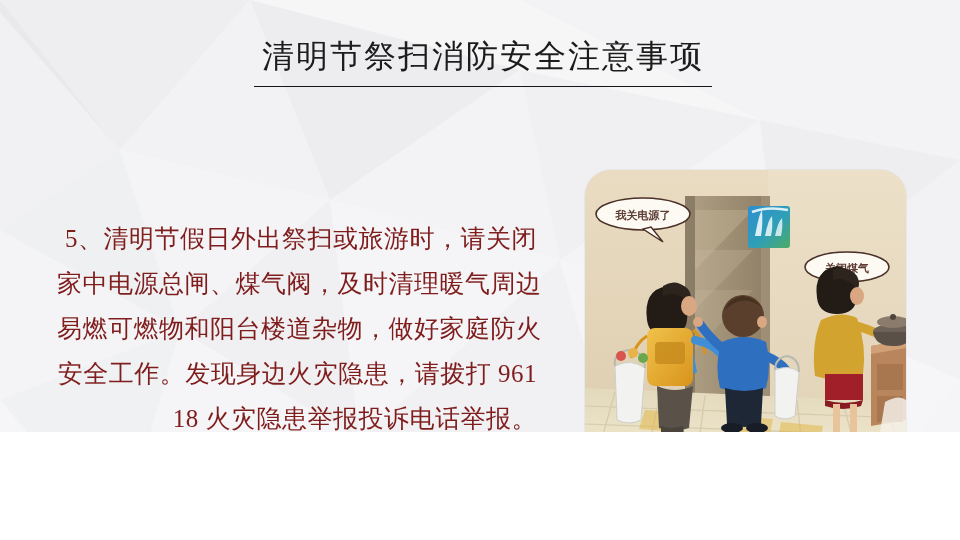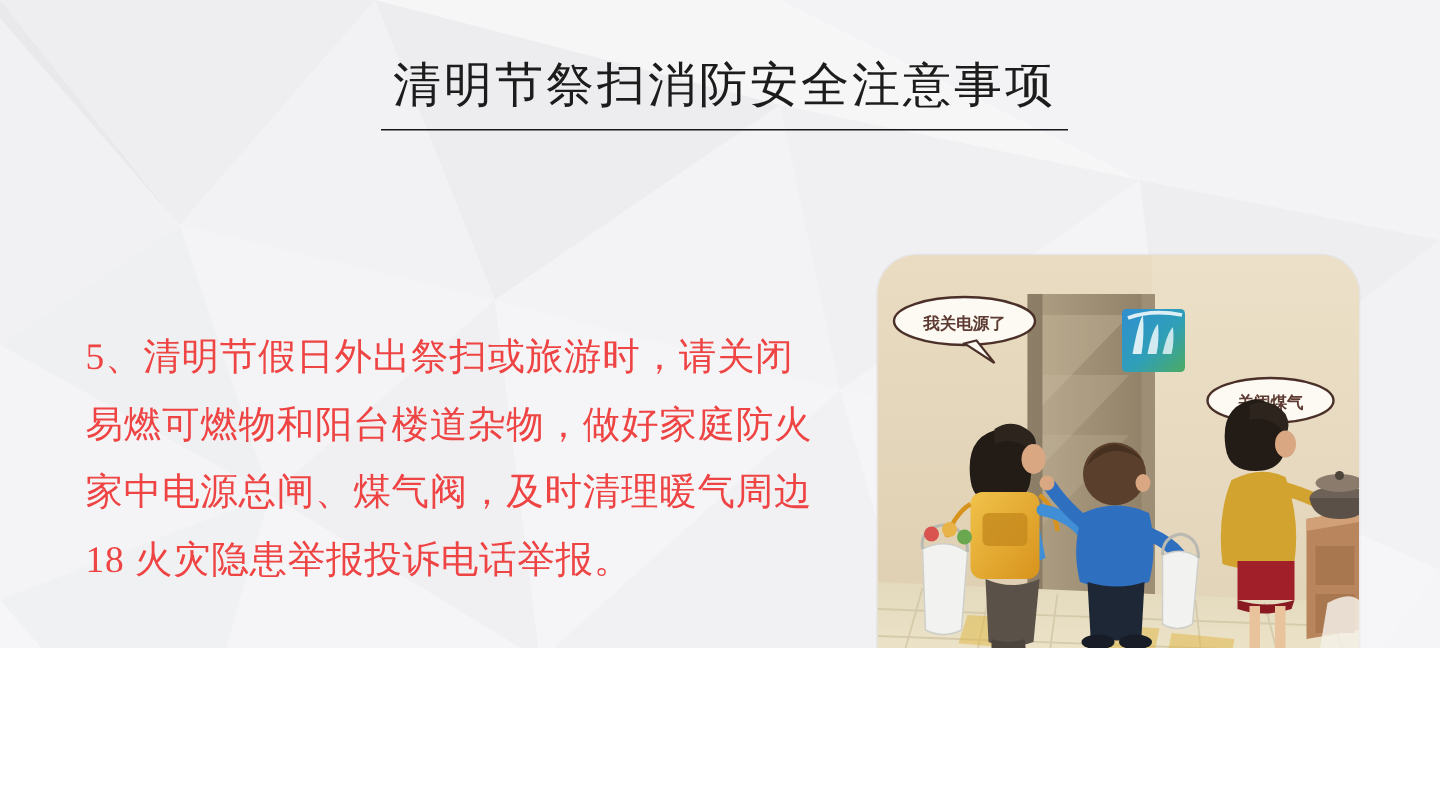--- a/index.html
+++ b/index.html
@@ -52,23 +52,24 @@
   #body-block {
     position: absolute;
     left: 57px;
     top: 216px;
     width: 480px;
   }
   .body-line {
     font-family: "Liberation Serif", "DejaVu Serif", serif;
     font-size: 25px;
     line-height: 45px;
-    color: #ef4444;
+    color: #7f1d1d;
     letter-spacing: 0.5px;
     white-space: nowrap;
+    text-align: right;
   }
 
   
   #illustration {
     position: absolute;
     left: 585px;
     top: 170px;
     width: 321px;
     height: 286px;
     overflow: hidden;
@@ -123,22 +124,23 @@
     <polygon points="900,460 960,540 960,380" fill="#f5f5f7"></polygon>
   </svg>
 
   <div id="title-block">
     <div id="title-text">清明节祭扫消防安全注意事项</div>
     <div id="title-rule"></div>
   </div>
 
   <div id="body-block">
     <div class="body-line">5、清明节假日外出祭扫或旅游时，请关闭</div>
+    <div class="body-line">家中电源总闸、煤气阀，及时清理暖气周边</div>
     <div class="body-line">易燃可燃物和阳台楼道杂物，做好家庭防火</div>
-    <div class="body-line">家中电源总闸、煤气阀，及时清理暖气周边</div>
+    <div class="body-line">安全工作。发现身边火灾隐患，请拨打 961</div>
     <div class="body-line">18 火灾隐患举报投诉电话举报。</div>
   </div>
 
   <div id="illustration">
     <svg id="illu-svg" viewBox="0 0 321 286" preserveAspectRatio="none" aria-hidden="true">
       <defs>
         <linearGradient id="gWallL" x1="0" y1="0" x2="0" y2="1">
           <stop offset="0%" stop-color="#e9dcc2"></stop>
           <stop offset="100%" stop-color="#ddcdaf"></stop>
         </linearGradient>

